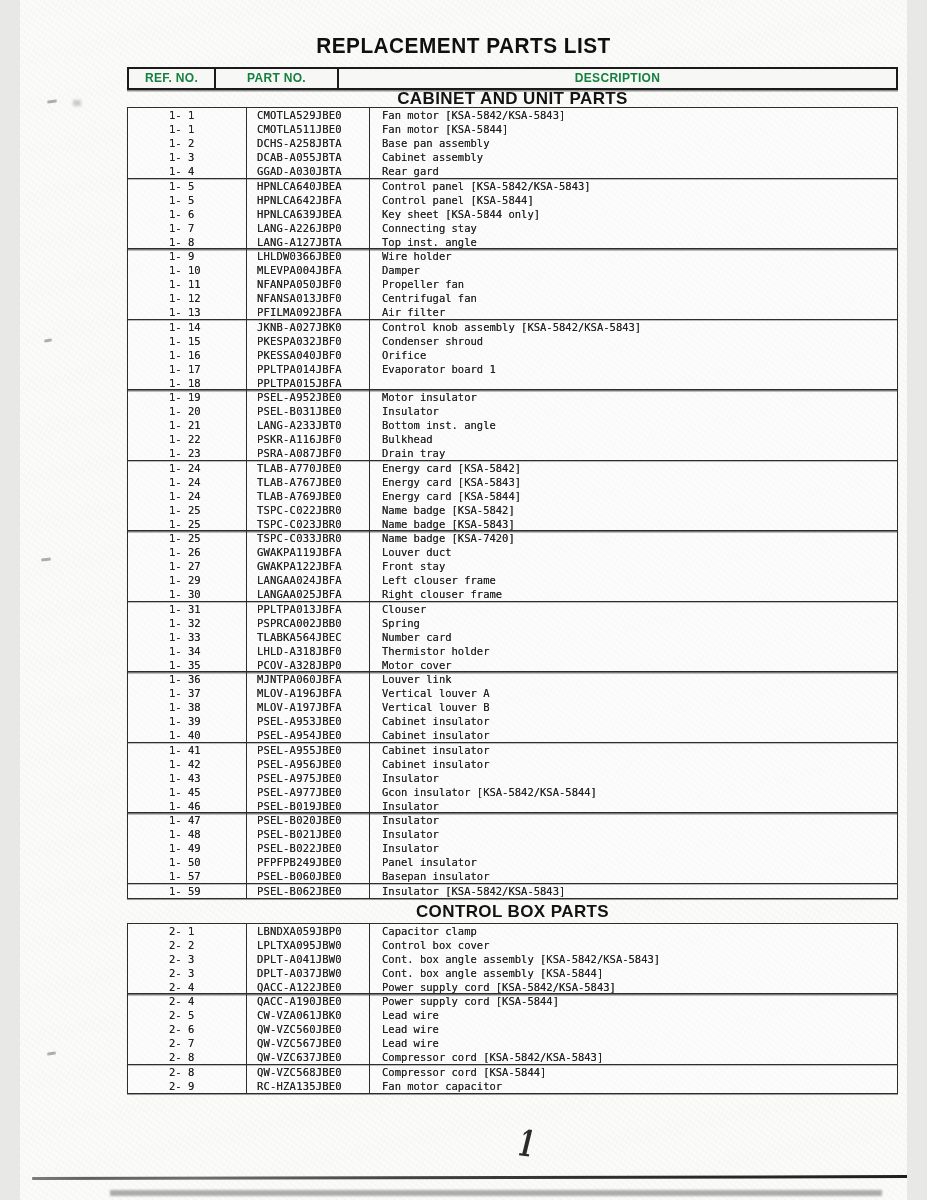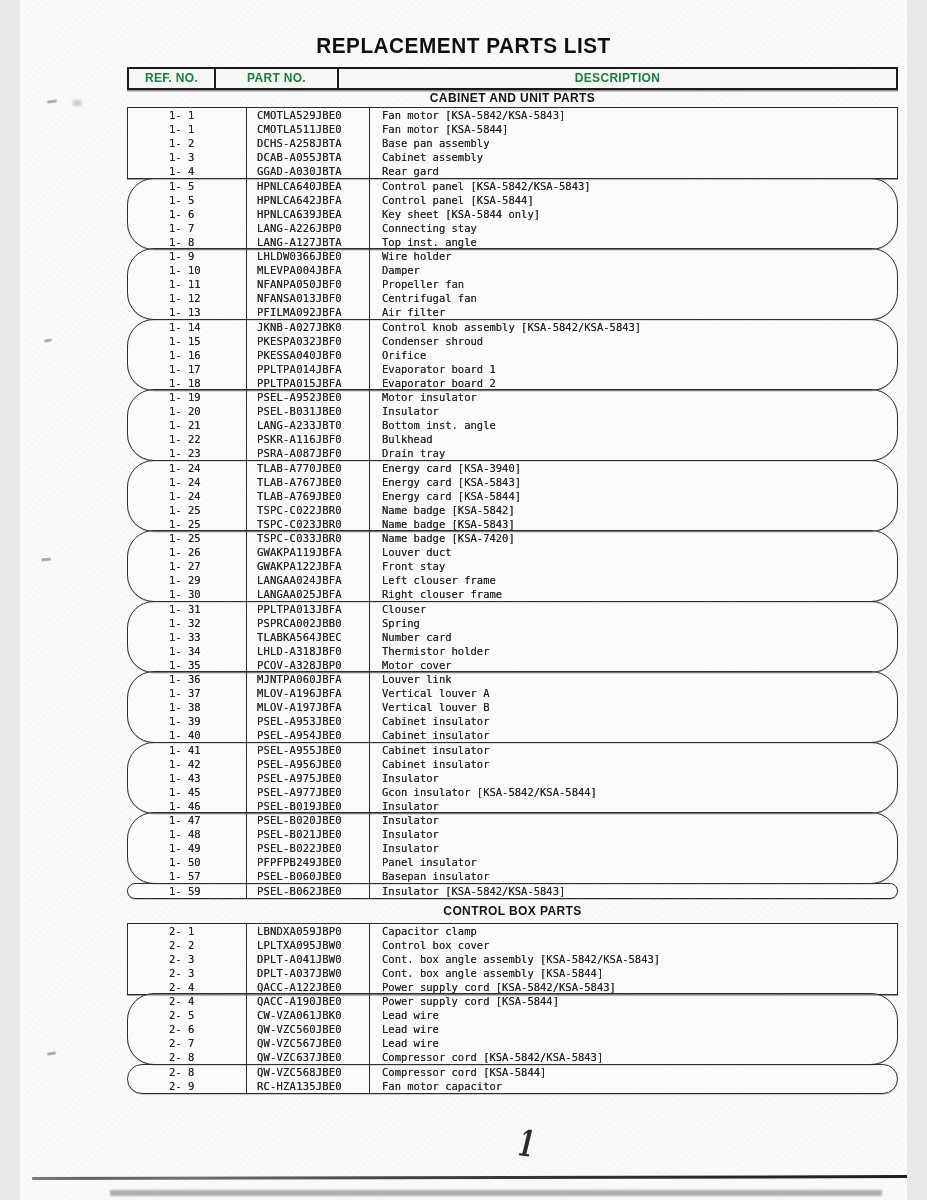--- a/index.html
+++ b/index.html
@@ -38,32 +38,32 @@
   }
   .thead .hcell{
     font-size:12px;font-weight:bold;
     text-align:center;line-height:19px;
     letter-spacing:.3px;color:#15803d;
   }
   .thead .hcell:not(:last-child){border-right:2px solid #1a1a1a;}
   .section-banner{
     height:17px;line-height:17px;
     text-align:center;
-    font-size:12px;font-weight:bold;letter-spacing:.4px;
+    font-size:17px;font-weight:bold;letter-spacing:.4px;
     color:#121212;
   }
   .section + .section .section-banner{margin-top:4px;margin-bottom:3px;}
   .section-body{}
   .group{
     border:1.5px solid #2d2d2d;
     box-shadow:0 .5px .5px rgba(90,90,90,.6);
     background:rgba(255,255,255,.35);
     padding-left:32px;
   }
-  .group + .group{margin-top:-1.5px;border-radius:27px;}
+  .group + .group{margin-top:-1.5px;}
   .row{
     display:grid;
     grid-template-columns:87px 123px 1fr;
     height:14px;
   }
   .cell{
     font-family:"DejaVu Sans Mono","Liberation Mono",monospace;
     font-size:10.5px;line-height:14px;
     white-space:nowrap;overflow:hidden;
     color:#222;
@@ -221,21 +221,20 @@
                 <div class="cell desc">Orifice</div>
               </div>
               <div class="row">
                 <div class="cell ref">1- 17</div>
                 <div class="cell part">PPLTPA014JBFA</div>
                 <div class="cell desc">Evaporator board 1</div>
               </div>
               <div class="row">
                 <div class="cell ref">1- 18</div>
                 <div class="cell part">PPLTPA015JBFA</div>
-                <div class="cell desc">Evaporator board 2</div>
               </div>
             </div>
             <div class="group">
               <div class="row">
                 <div class="cell ref">1- 19</div>
                 <div class="cell part">PSEL-A952JBE0</div>
                 <div class="cell desc">Motor insulator</div>
               </div>
               <div class="row">
                 <div class="cell ref">1- 20</div>
@@ -255,21 +254,21 @@
               <div class="row">
                 <div class="cell ref">1- 23</div>
                 <div class="cell part">PSRA-A087JBF0</div>
                 <div class="cell desc">Drain tray</div>
               </div>
             </div>
             <div class="group">
               <div class="row">
                 <div class="cell ref">1- 24</div>
                 <div class="cell part">TLAB-A770JBE0</div>
-                <div class="cell desc">Energy card [KSA-3940]</div>
+                <div class="cell desc">Energy card [KSA-5842]</div>
               </div>
               <div class="row">
                 <div class="cell ref">1- 24</div>
                 <div class="cell part">TLAB-A767JBE0</div>
                 <div class="cell desc">Energy card [KSA-5843]</div>
               </div>
               <div class="row">
                 <div class="cell ref">1- 24</div>
                 <div class="cell part">TLAB-A769JBE0</div>
                 <div class="cell desc">Energy card [KSA-5844]</div>

